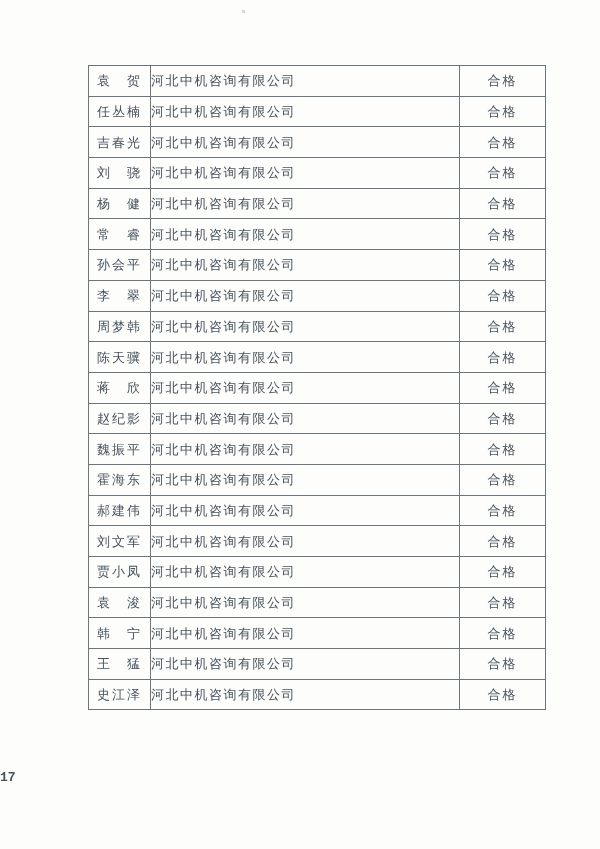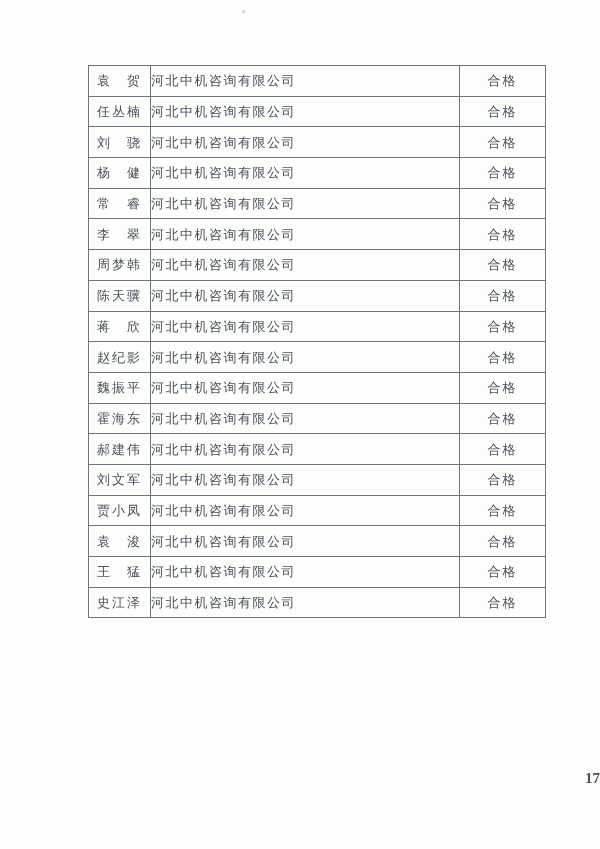--- a/index.html
+++ b/index.html
@@ -60,23 +60,23 @@
   td.cell-result {
     text-align: center;
     letter-spacing: 2px;
     margin-top: 28px;
   }
   .page-number {
     position: absolute;
     left: 0;
     top: 770px;
     width: 100%;
-    text-align: right;
-    font-family: Liberation Serif, serif;
-    font-size: 15px;
+    text-align: left;
+    font-family: Liberation Mono, monospace;
+    font-size: 13px;
     font-weight: bold;
     color: #44505c;
   }
 </style>
 </head>
 <body>
 
 <div class="page">
 
   <div class="scan-speck"></div>
@@ -93,39 +93,49 @@
     <td class="cell-company">河北中机咨询有限公司</td>
     <td class="cell-result">合格</td>
   </tr>
 
   <tr>
     <td class="cell-name">任丛楠</td>
     <td class="cell-company">河北中机咨询有限公司</td>
     <td class="cell-result">合格</td>
   </tr>
 
+  <tr>
+    <td class="cell-name">吉春光</td>
+    <td class="cell-company">河北中机咨询有限公司</td>
+    <td class="cell-result">合格</td>
+  </tr>
 
   <tr>
     <td class="cell-name">刘　骁</td>
     <td class="cell-company">河北中机咨询有限公司</td>
     <td class="cell-result">合格</td>
   </tr>
 
   <tr>
     <td class="cell-name">杨　健</td>
     <td class="cell-company">河北中机咨询有限公司</td>
     <td class="cell-result">合格</td>
   </tr>
 
   <tr>
     <td class="cell-name">常　睿</td>
     <td class="cell-company">河北中机咨询有限公司</td>
     <td class="cell-result">合格</td>
   </tr>
 
+  <tr>
+    <td class="cell-name">孙会平</td>
+    <td class="cell-company">河北中机咨询有限公司</td>
+    <td class="cell-result">合格</td>
+  </tr>
 
   <tr>
     <td class="cell-name">李　翠</td>
     <td class="cell-company">河北中机咨询有限公司</td>
     <td class="cell-result">合格</td>
   </tr>
 
   <tr>
     <td class="cell-name">周梦韩</td>
     <td class="cell-company">河北中机咨询有限公司</td>
@@ -179,20 +189,25 @@
     <td class="cell-company">河北中机咨询有限公司</td>
     <td class="cell-result">合格</td>
   </tr>
 
   <tr>
     <td class="cell-name">袁　浚</td>
     <td class="cell-company">河北中机咨询有限公司</td>
     <td class="cell-result">合格</td>
   </tr>
 
+  <tr>
+    <td class="cell-name">韩　宁</td>
+    <td class="cell-company">河北中机咨询有限公司</td>
+    <td class="cell-result">合格</td>
+  </tr>
 
   <tr>
     <td class="cell-name">王　猛</td>
     <td class="cell-company">河北中机咨询有限公司</td>
     <td class="cell-result">合格</td>
   </tr>
 
   <tr>
     <td class="cell-name">史江泽</td>
     <td class="cell-company">河北中机咨询有限公司</td>

